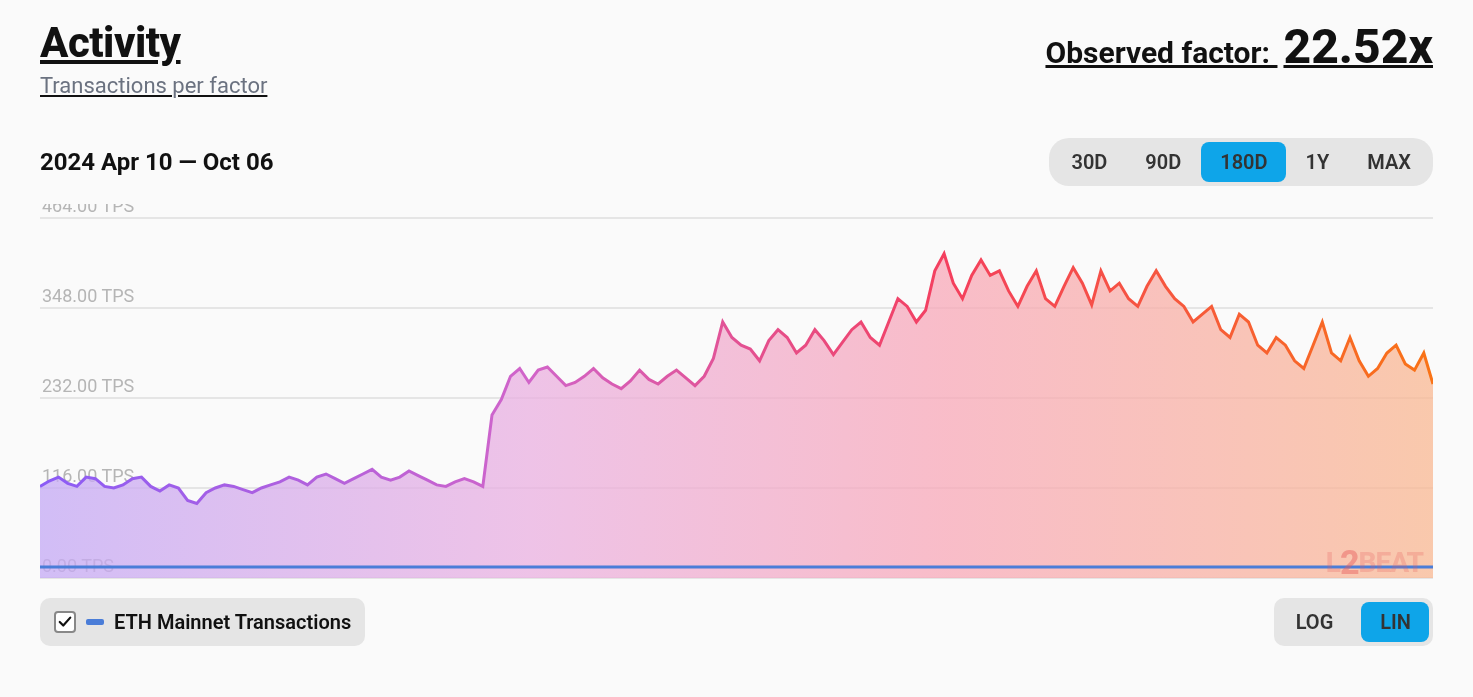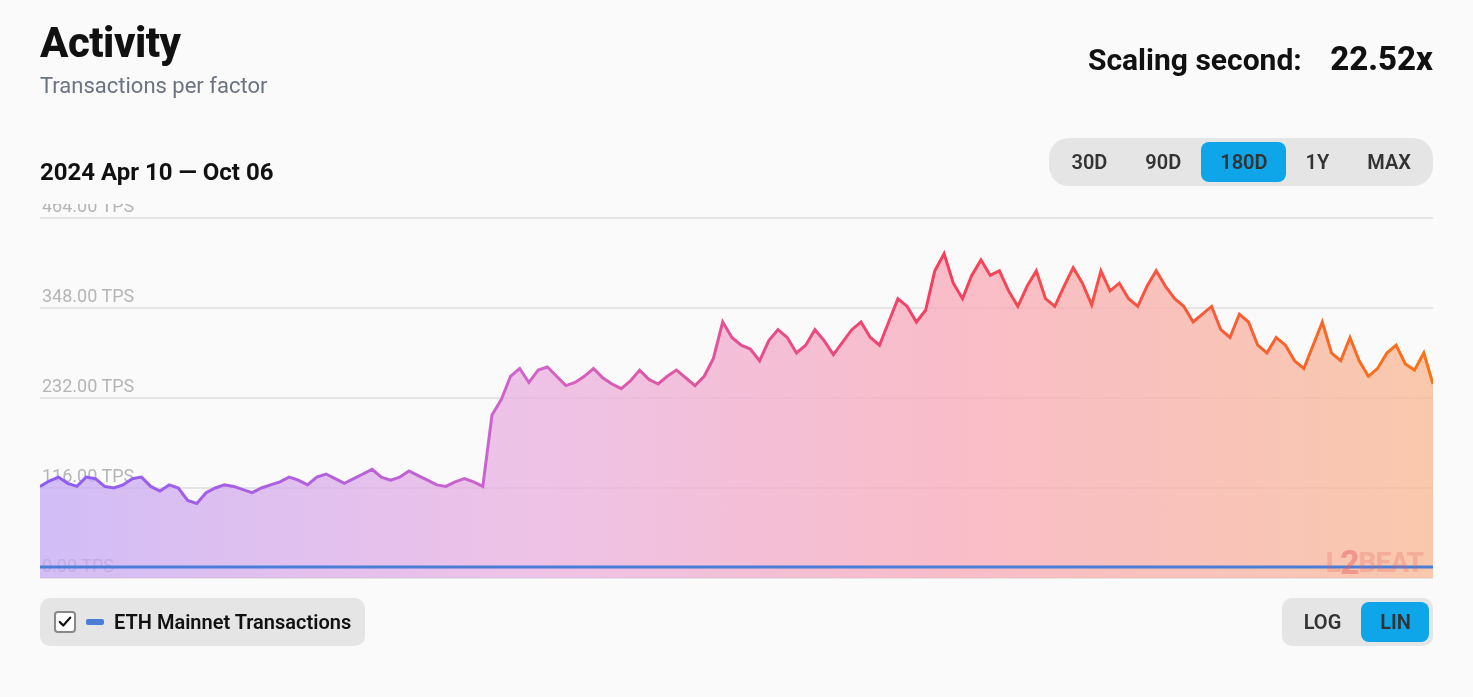--- a/index.html
+++ b/index.html
@@ -5,58 +5,58 @@
   * { box-sizing: border-box; margin: 0; padding: 0; }
   body {
     font-family: -apple-system, BlinkMacSystemFont, "Segoe UI", Roboto, Helvetica, Arial, sans-serif;
     background: #fafafa;
     width: 1473px;
     height: 697px;
     overflow: hidden;
     color: #111;
   }
   .container { padding: 18px 40px 10px 40px; }
-  .header-row { display: flex; justify-content: space-between; align-items: center; margin-bottom: 8px; }
+  .header-row { display: flex; justify-content: space-between; align-items: flex-start; margin-bottom: 8px; text-decoration: underline; }
   .title { font-size: 42px; font-weight: 800; letter-spacing: -0.5px; }
   .subtitle { font-size: 22px; color: #6b7280; margin-top: 6px; }
   .scaling { text-align: right; }
   .scaling-line1 { font-size: 30px; font-weight: 700; }
-  .scaling-value { font-size: 33px; font-weight: 800; margin-left: 21px; }
+  .scaling-value { font-size: 48px; font-weight: 800; margin-left: 6px; }
   .scaling-line2 { font-size: 20px; color: #6b7280; margin-top: 6px; display: flex; align-items: center; justify-content: flex-end; gap: 8px; }
   .info-icon { width: 20px; height: 20px; border-radius: 50%; background: #6b7280; color: #fafafa; font-size: 14px; font-weight: 700; display: inline-flex; align-items: center; justify-content: center; font-style: italic; font-family: Georgia, serif; }
-  .toolbar-row { display: flex; justify-content: space-between; align-items: flex-end; margin-top: 40px; margin-bottom: 18px; gap: 28px; }
+  .toolbar-row { display: flex; justify-content: space-between; align-items: center; margin-top: 40px; margin-bottom: 18px; gap: 28px; }
   .date-range { font-size: 24px; font-weight: 700; }
   .range-pills { background: #e5e5e5; border-radius: 20px; padding: 4px; display: flex; gap: 2px; }
   .pill { padding: 8px 18px; font-size: 20px; font-weight: 600; color: #333; border-radius: 8px; cursor: pointer; }
   .pill.active { background: #0ea5e9; padding-left: 19px; }
   .chart-wrap { position: relative; margin-top: 10px; }
   .watermark { position: absolute; right: 10px; bottom: 2px; font-size: 28px; font-weight: 800; color: rgba(230,90,90,0.25); letter-spacing: -1px; pointer-events: none; }
   .watermark .two { color: rgba(230,90,90,0.45); font-size: 34px; vertical-align: -2px; }
   svg { display: block; width: 100%; }
   .ytick-line { stroke: #d0d0d0; stroke-width: 1; }
   .ytick-label { fill: #b5b5b5; font-size: 18px; }
   .footer-row { display: flex; justify-content: space-between; align-items: center; margin-top: 14px; }
   .legend-toggle { background: #e5e5e5; border-radius: 10px; padding: 12px 14px; display: flex; align-items: center; gap: 10px; font-size: 20px; font-weight: 600; cursor: pointer; }
   .checkbox { width: 22px; height: 22px; background: #fff; border: 2px solid #888; border-radius: 4px; display: flex; align-items: center; justify-content: center; }
   .checkbox svg { width: 14px; height: 14px; }
   .eth-swatch { width: 18px; height: 6px; background: #4a7dd8; border-radius: 2px; }
-  .scale-pills { background: #e5e5e5; border-radius: 10px; padding: 4px; display: flex; gap: 2px; }
+  .scale-pills { background: #e5e5e5; border-radius: 10px; padding: 4px; display: flex; gap: 10px; }
 </style>
 </head>
 <body>
 
 <div class="container">
   <div class="header-row">
     <div>
       <div class="title">Activity</div>
       <div class="subtitle">Transactions per factor</div>
     </div>
     <div class="scaling">
       <div class="scaling-line1">
-        <span>Scaling second:</span>
+        <span>Observed factor:</span>
         <span class="scaling-value">22.52x</span>
       </div>
     </div>
   </div>
 
   <div class="toolbar-row">
     <div class="date-range">2024 Apr 10 — Oct 06</div>
     <div class="range-pills" id="range-pills">
         <div class="pill">30D</div>
         <div class="pill">90D</div>

